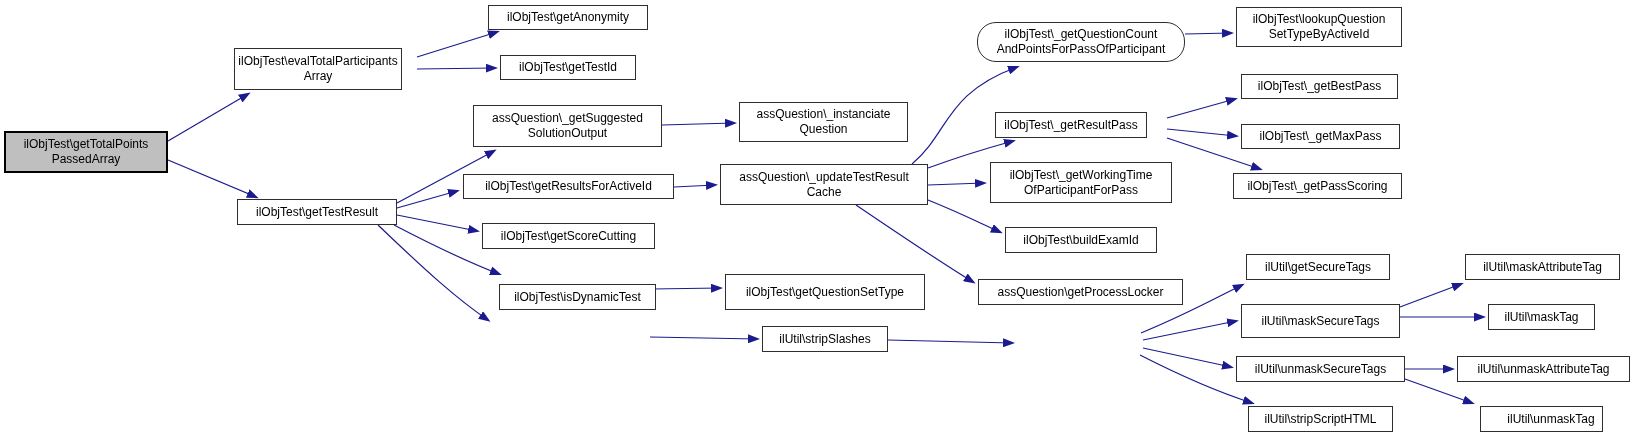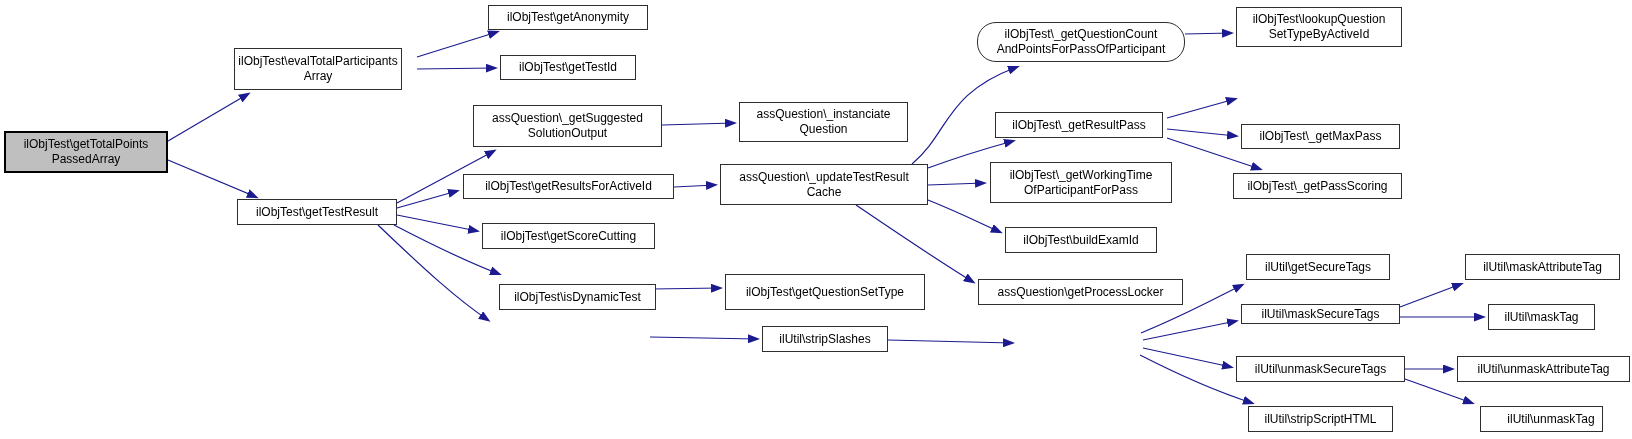--- a/index.html
+++ b/index.html
@@ -90,31 +90,32 @@
   <div class="node" style="left:482px;top:223px;width:173px;height:26px;">ilObjTest\getScoreCutting</div>
   <div class="node" style="left:499px;top:276px;width:157px;height:26px;margin-top:8px;">ilObjTest\isDynamicTest</div>
   <div class="node" style="left:739px;top:102px;width:169px;height:40px;">assQuestion\_instanciate
 Question</div>
   <div class="node" style="left:720px;top:164px;width:208px;height:41px;">assQuestion\_updateTestResult
 Cache</div>
   <div class="node" style="left:725px;top:274px;width:200px;height:36px;">ilObjTest\getQuestionSetType</div>
   <div class="node" style="left:762px;top:326px;width:126px;height:26px;">ilUtil\stripSlashes</div>
   <div class="node" style="left:977px;top:22px;width:208px;height:40px;border-radius:19px;">ilObjTest\_getQuestionCount
 AndPointsForPassOfParticipant</div>
-  <div class="node" style="left:995px;top:112px;width:168px;height:26px;">ilObjTest\_getResultPass</div>
+  <div class="node" style="left:995px;top:112px;width:152px;height:26px;">ilObjTest\_getResultPass</div>
   <div class="node" style="left:990px;top:162px;width:182px;height:41px;">ilObjTest\_getWorkingTime
 OfParticipantForPass</div>
   <div class="node" style="left:1005px;top:227px;width:152px;height:26px;">ilObjTest\buildExamId</div>
   <div class="node" style="left:978px;top:279px;width:205px;height:26px;">assQuestion\getProcessLocker</div>
   <div class="node" style="left:1236px;top:7px;width:166px;height:40px;">ilObjTest\lookupQuestion
 SetTypeByActiveId</div>
+  <div class="node" style="left:1241px;top:74px;width:157px;height:25px;">ilObjTest\_getBestPass</div>
   <div class="node" style="left:1241px;top:124px;width:159px;height:25px;">ilObjTest\_getMaxPass</div>
   <div class="node" style="left:1233px;top:173px;width:169px;height:26px;">ilObjTest\_getPassScoring</div>
   <div class="node" style="left:1246px;top:254px;width:144px;height:26px;">ilUtil\getSecureTags</div>
-  <div class="node" style="left:1241px;top:304px;width:159px;height:20px;">ilUtil\maskSecureTags</div>
+  <div class="node" style="left:1241px;top:304px;width:159px;height:34px;">ilUtil\maskSecureTags</div>
   <div class="node" style="left:1236px;top:356px;width:169px;height:26px;">ilUtil\unmaskSecureTags</div>
   <div class="node" style="left:1248px;top:406px;width:145px;height:26px;">ilUtil\stripScriptHTML</div>
   <div class="node" style="left:1465px;top:254px;width:155px;height:26px;">ilUtil\maskAttributeTag</div>
   <div class="node" style="left:1488px;top:304px;width:107px;height:26px;">ilUtil\maskTag</div>
   <div class="node" style="left:1457px;top:356px;width:173px;height:26px;">ilUtil\unmaskAttributeTag</div>
   <div class="node" style="left:1480px;top:406px;width:123px;height:26px;padding-left:21px;">ilUtil\unmaskTag</div>
 
 </div>
 
 </body></html>

